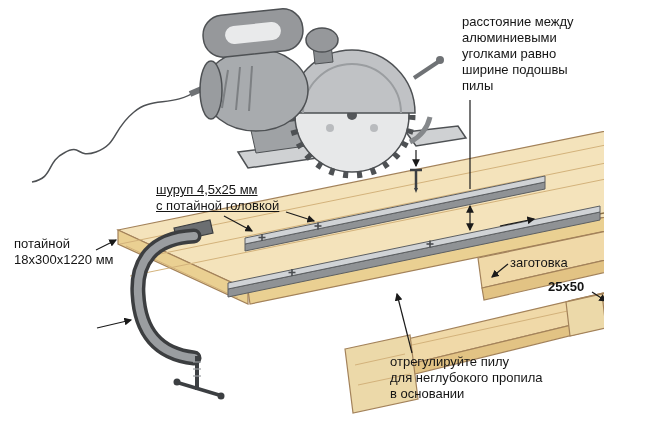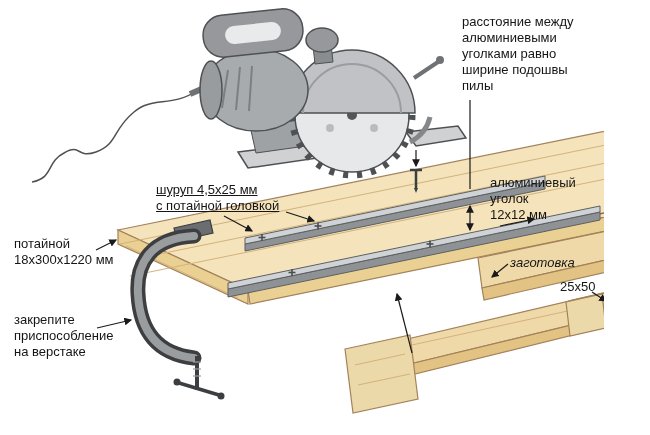--- a/index.html
+++ b/index.html
@@ -150,22 +150,19 @@
 
   <div class="label" style="left:462px; top:14px;">расстояние между
 алюминиевыми
 уголками равно
 ширине подошвы
 пилы</div>
   <div class="label" style="left:156px; top:182px;text-decoration:underline;">шуруп 4,5х25 мм
 с потайной головкой</div>
   <div class="label" style="left:14px;  top:236px;">потайной
 18х300х1220 мм</div>
-  <div class="label" style="left:14px;  top:312px;">закрепите
-приспособление
-на верстаке</div>
-  <div class="label" style="left:490px; top:175px;">алюминиевый
-уголок
-12х12 мм</div>
-  <div class="label" style="left:510px; top:255px;font-style:italic;">заготовка</div>
-  <div class="label" style="left:560px; top:279px;">25х50</div>
+  <div class="label" style="left:510px; top:255px;">заготовка</div>
+  <div class="label" style="left:548px; top:279px;font-weight:bold;">25х50</div>
+  <div class="label" style="left:390px; top:354px;">отрегулируйте пилу
+для неглубокого пропила
+в основании</div>
 
 </div>
 
 </body></html>

